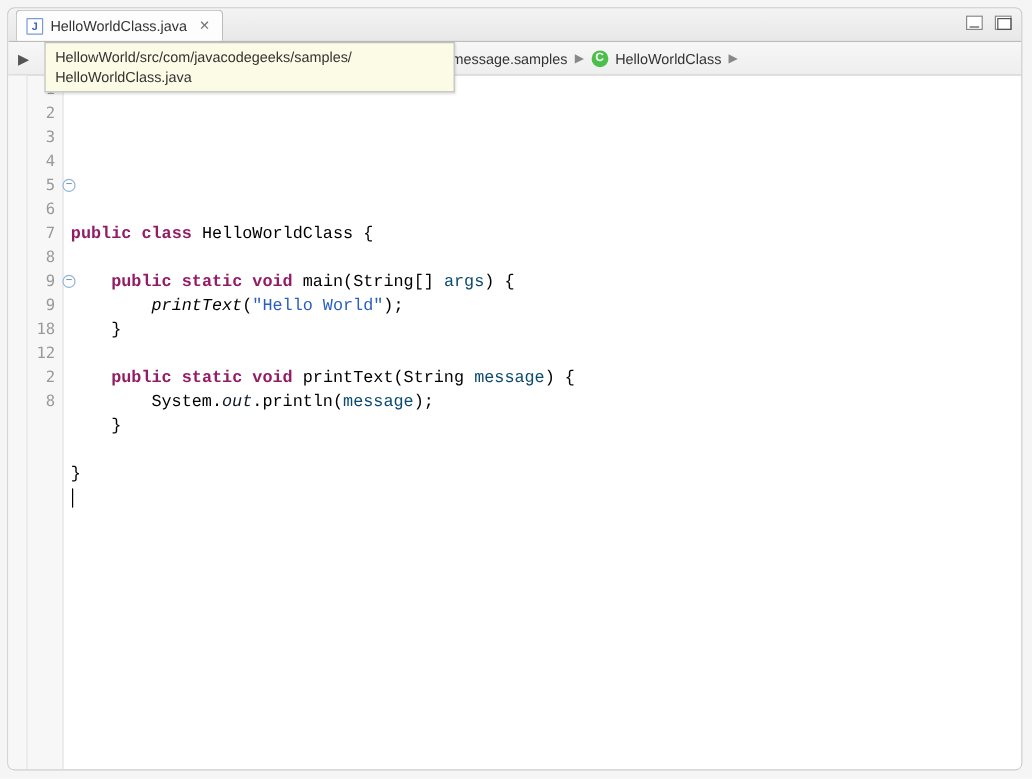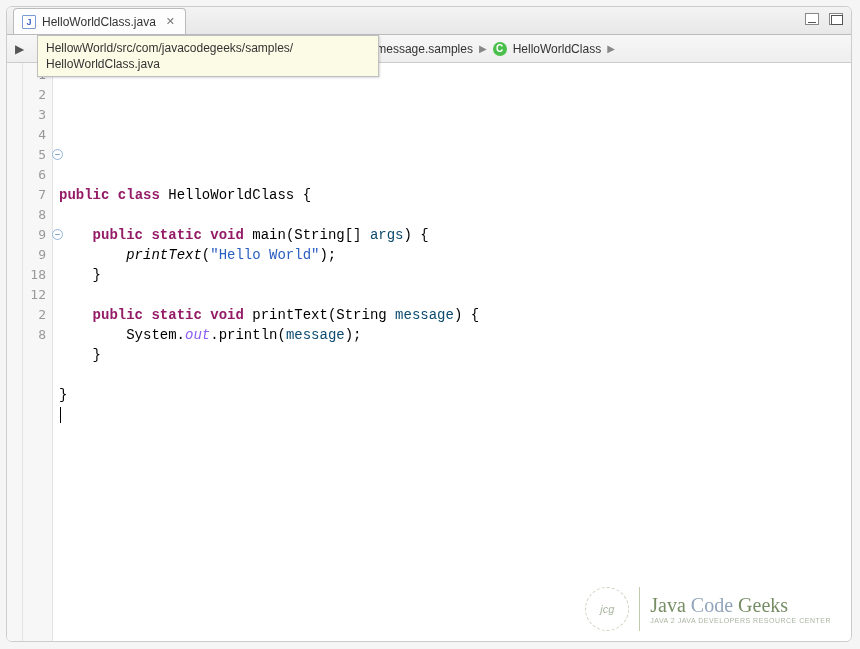--- a/index.html
+++ b/index.html
@@ -176,21 +176,21 @@
 }
 .hl-current {
   position: absolute;
   left: 0; right: 0; top: 262px; height: 20px;
   background: #e8f0fb;
   z-index: -1;
 }
 .kw { color: #941c66; font-weight: bold; }
 .str { color: #2a5fc1; }
 .id { color: #0c4a6e; }
-.fld { color: #8b5cf6; font-style: italic; }
+.fld { color: #0f172a; font-style: italic; }
 .call-i { font-style: italic; color: #000000; }
 .cursor {
   display: inline-block;
   width: 1px; height: 16px;
   background: #000;
   vertical-align: text-bottom;
   margin-left: 1px;
 }
 
 .watermark {
@@ -278,26 +278,14 @@
         <div class="line-no">12</div>
         <div class="line-no">2</div>
         <div class="line-no">8</div>
       </div>
     <div class="code" id="code">
       <div class="hl-top"></div>
       <div class="hl-current"></div>
     <div class="codeline"></div><div class="codeline"></div><div class="codeline"><span class="kw">public</span> <span class="kw">class</span> HelloWorldClass {</div><div class="codeline"></div><div class="codeline">    <span class="kw">public</span> <span class="kw">static</span> <span class="kw">void</span> main(String[] <span class="id">args</span>) {</div><div class="codeline">        <span class="call-i">printText</span>(<span class="str">"Hello World"</span>);</div><div class="codeline">    }</div><div class="codeline"></div><div class="codeline">    <span class="kw">public</span> <span class="kw">static</span> <span class="kw">void</span> printText(String <span class="id">message</span>) {</div><div class="codeline">        System.<span class="fld">out</span>.println(<span class="id">message</span>);</div><div class="codeline">    }</div><div class="codeline"></div><div class="codeline">}</div><div class="codeline"><span class="cursor"></span></div></div>
   </div>
 
-  <div class="watermark">
-    <div class="wm-circle">jcg</div>
-    <div class="wm-sep"></div>
-    <div class="wm-text">
-      <div class="t1">
-        <span class="c-java">Java</span>
-        <span class="c-code">Code</span>
-        <span class="c-geeks">Geeks</span>
-      </div>
-      <div class="t2">Java 2 Java Developers Resource Center</div>
-    </div>
-  </div>
 
 </div>
 
 </body></html>

